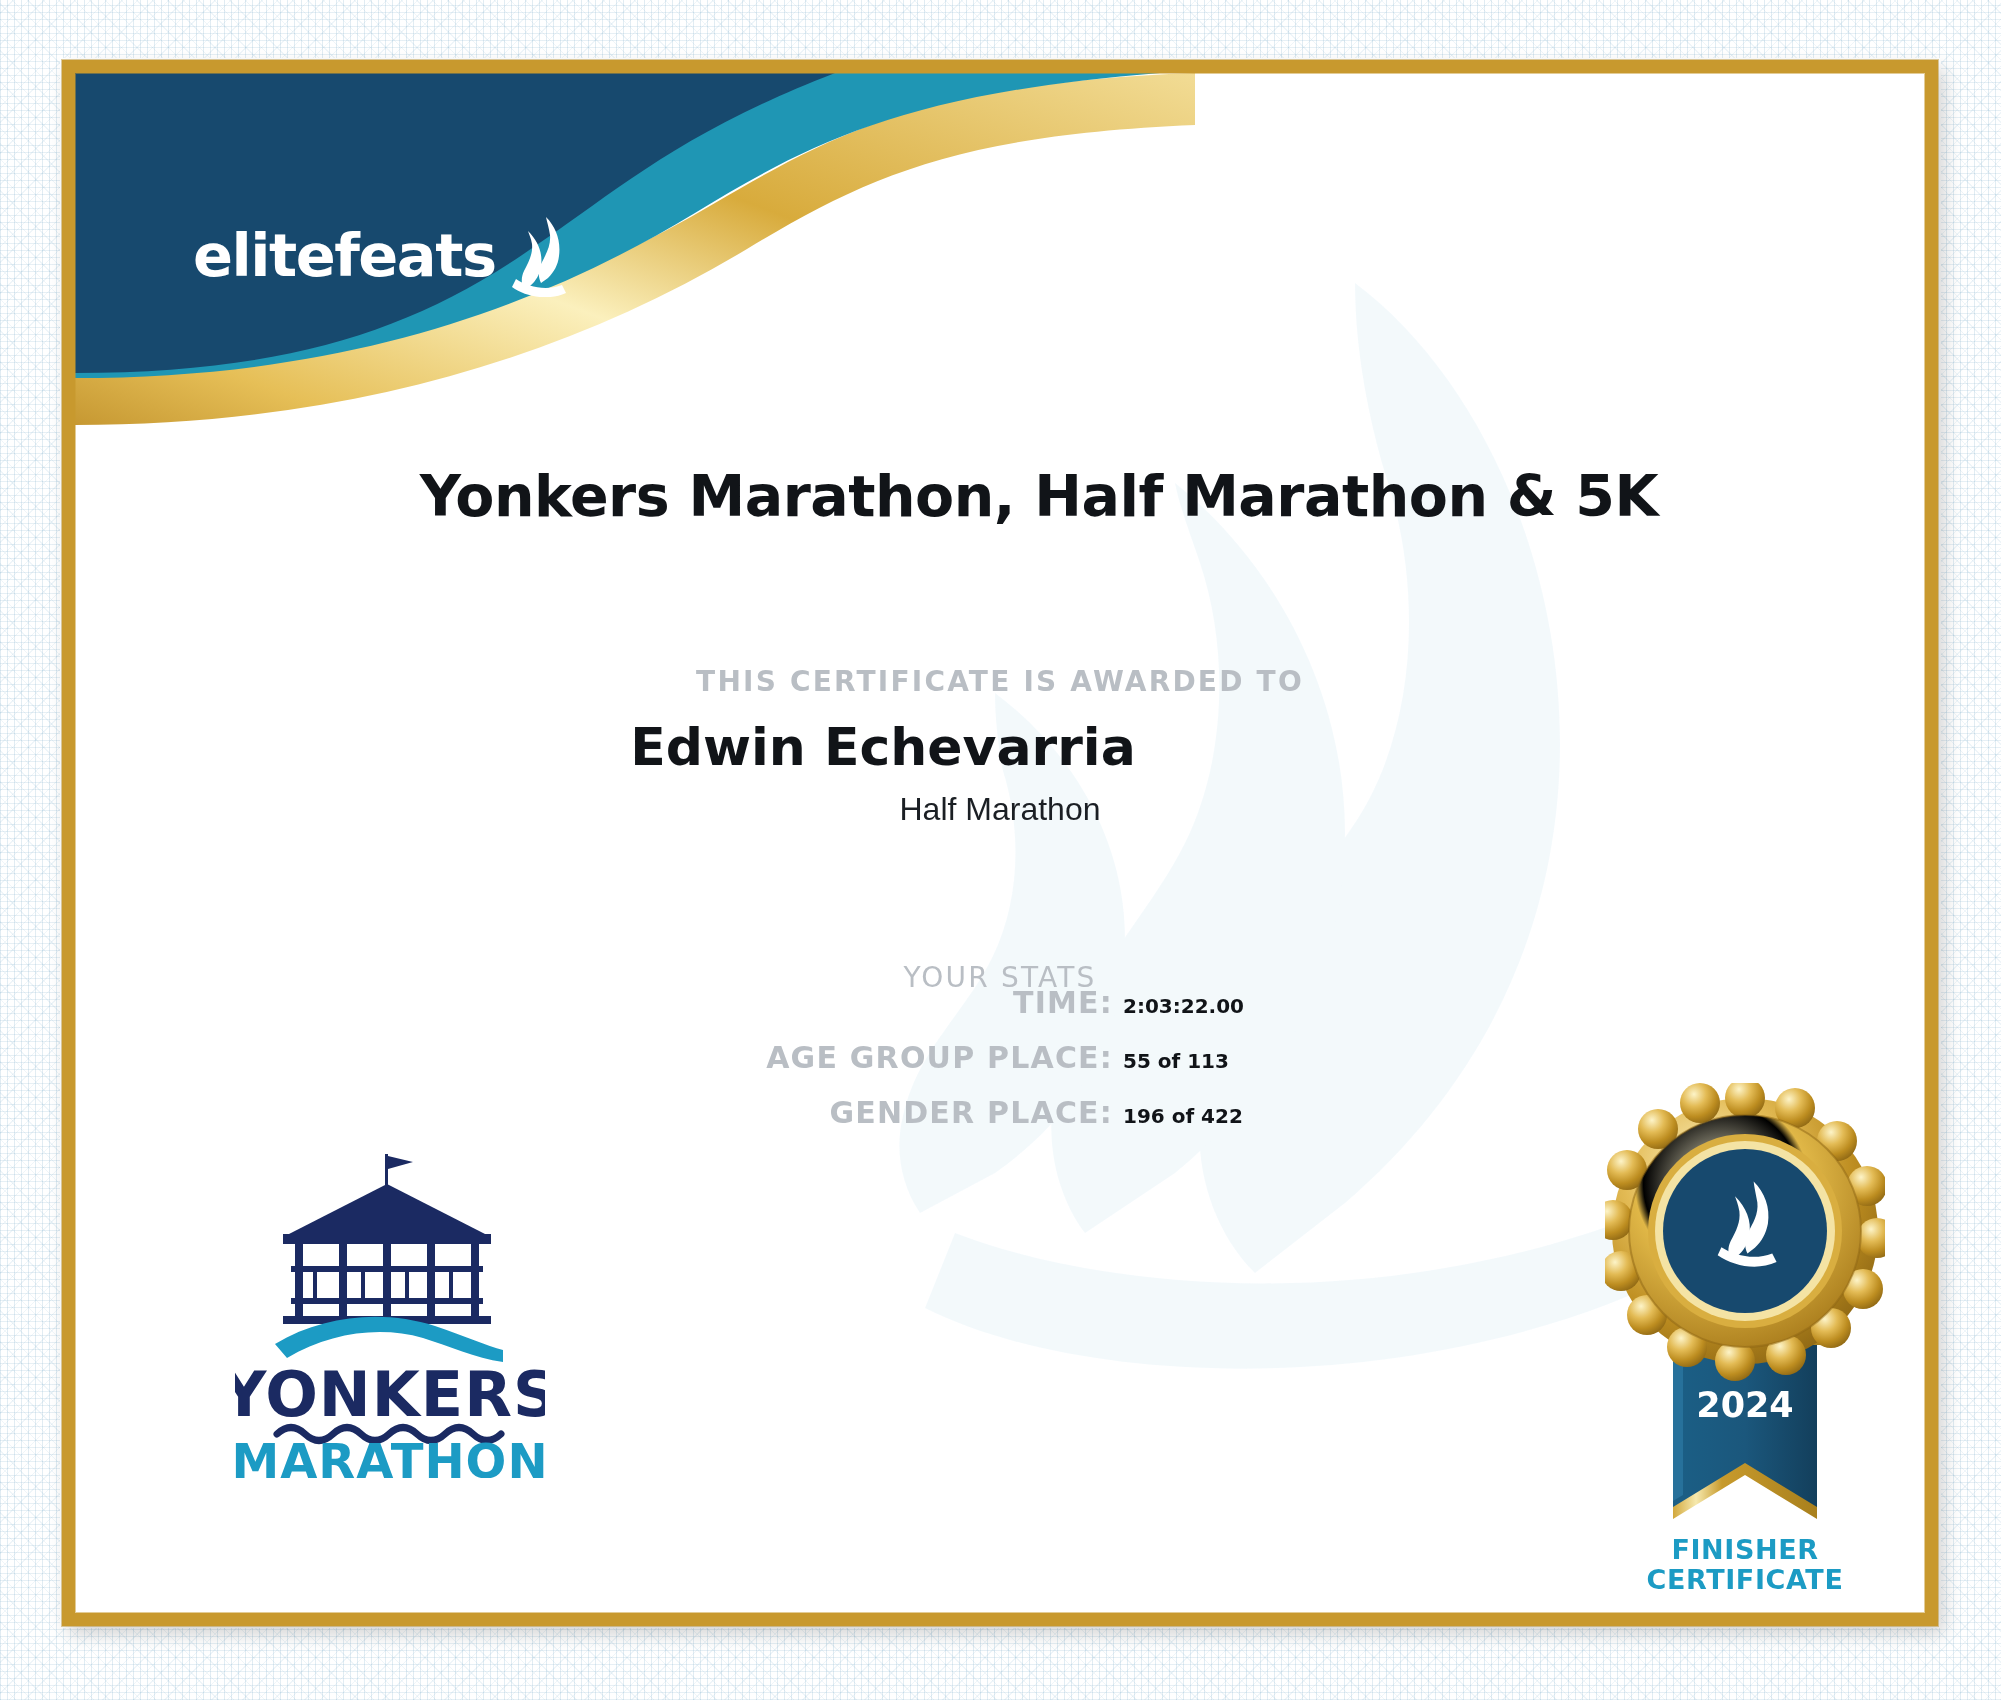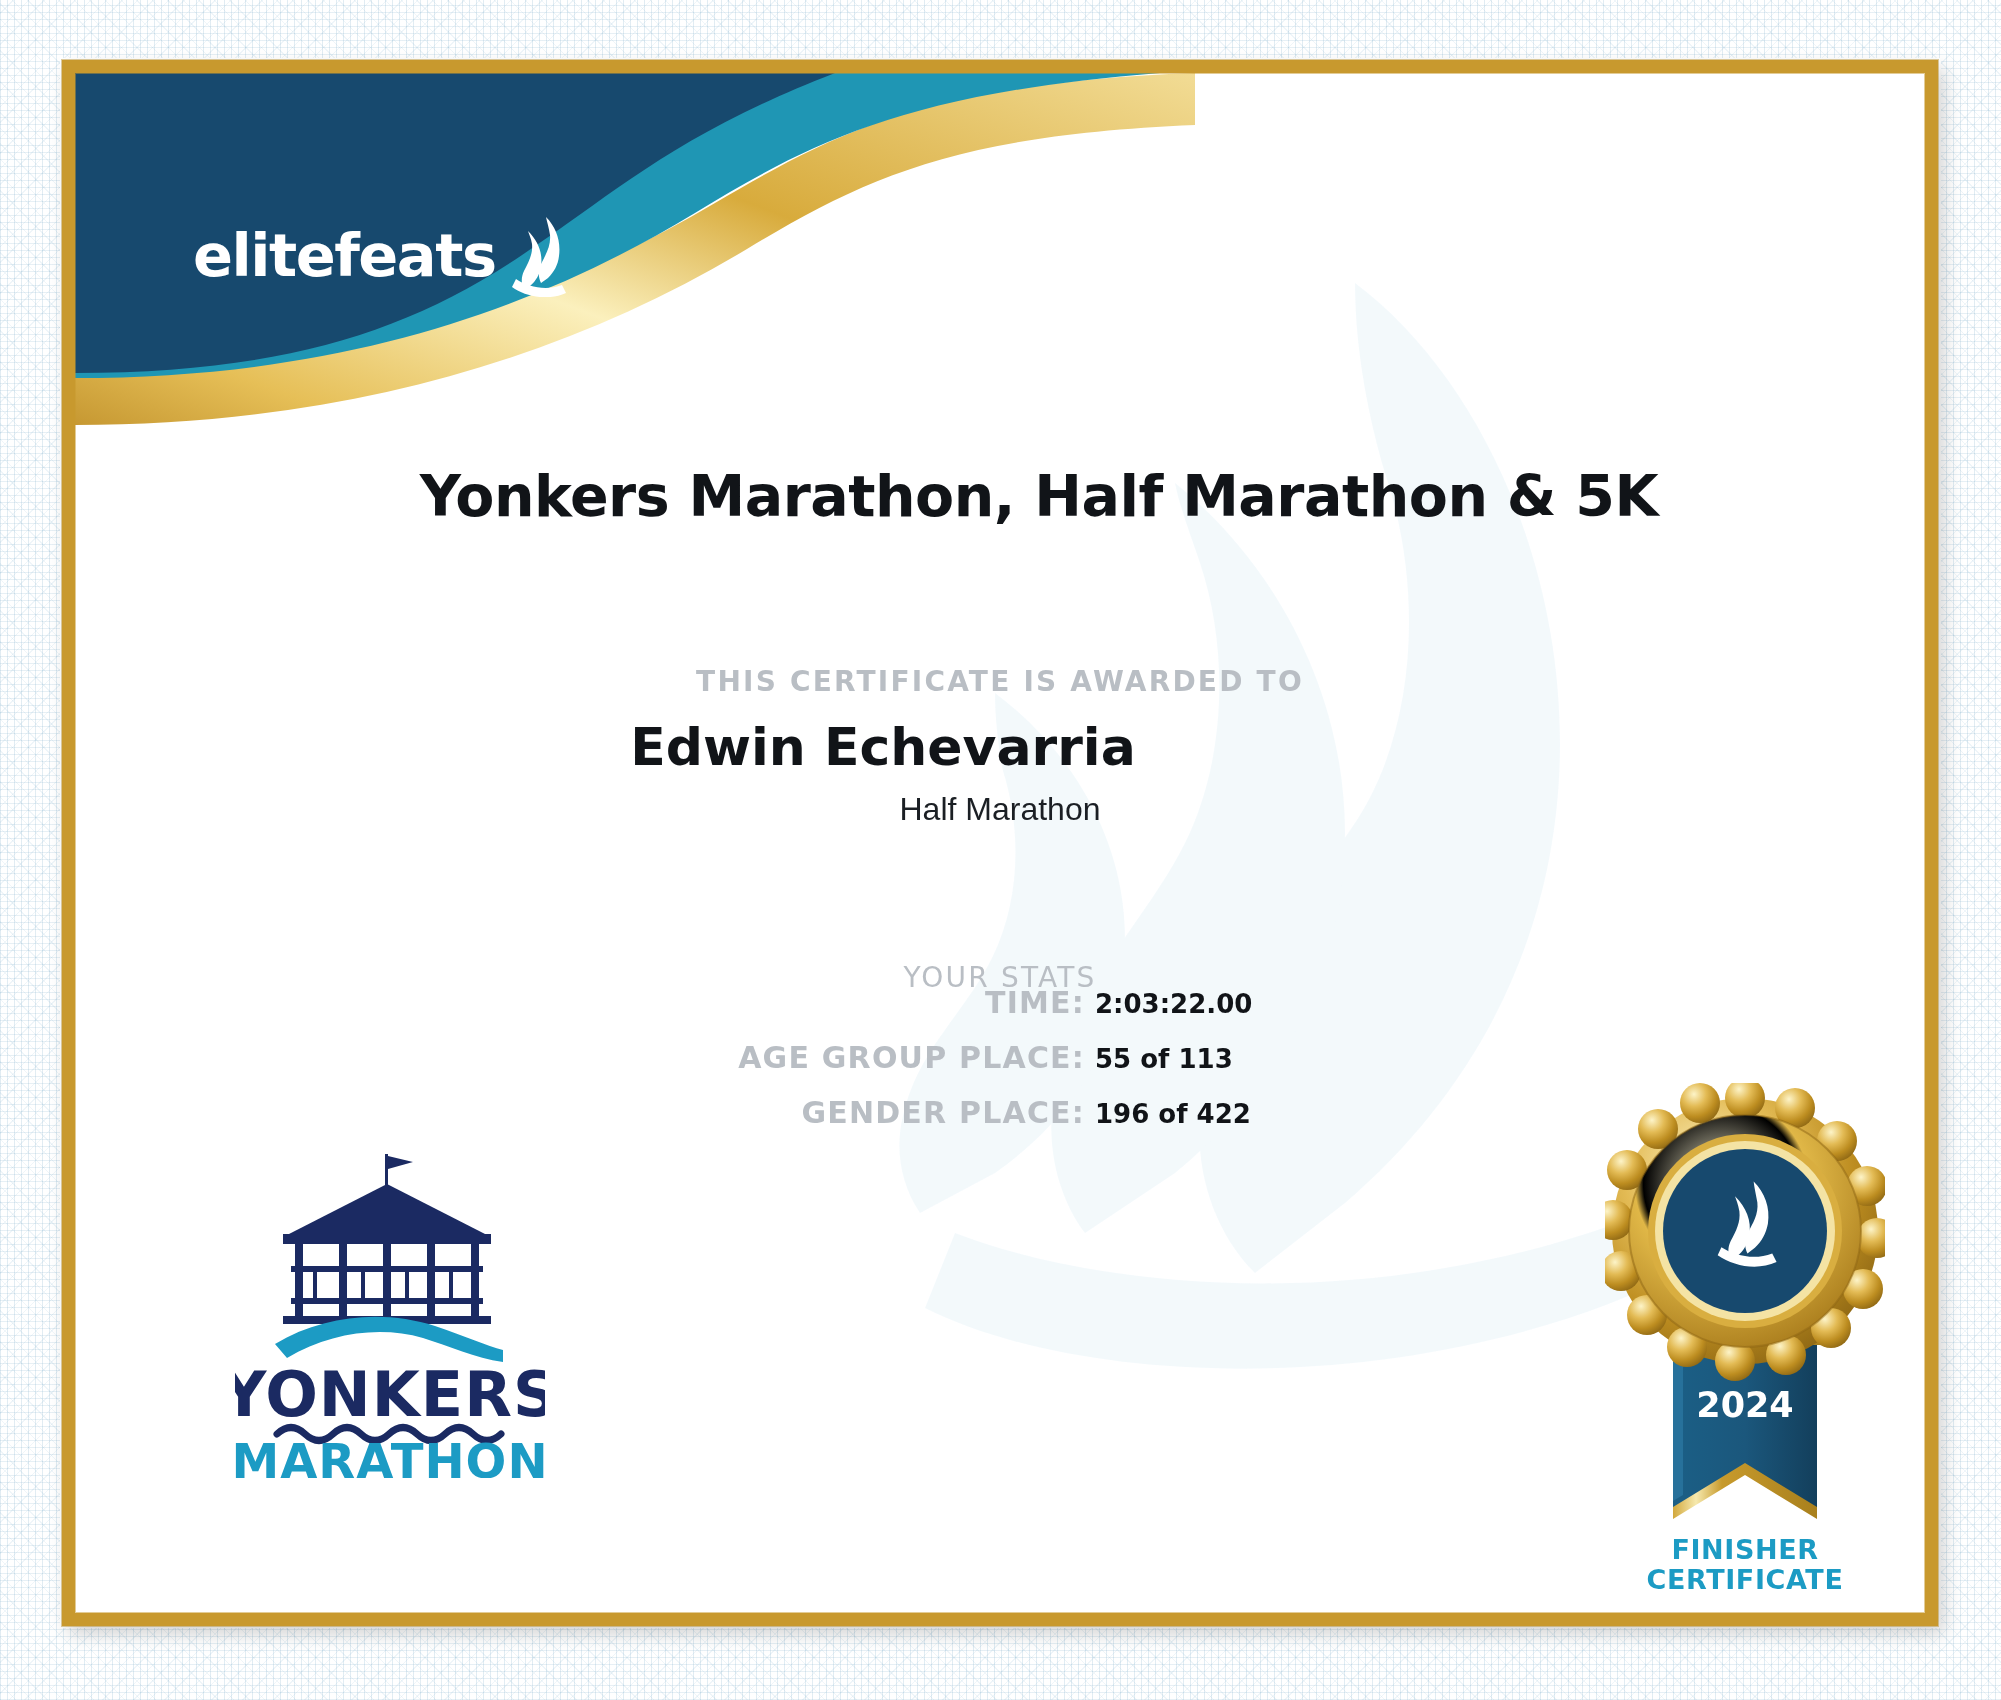--- a/index.html
+++ b/index.html
@@ -169,40 +169,41 @@
     font-size: 28px;
     font-weight: 400;
     margin-top: 48px;
   }
 
   .stats-table {
     position: absolute;
     left: 0;
     top: 912px;
     width: 1240px;
+    padding-left: 28px;
   }
   .stat-row {
     display: flex;
     align-items: baseline;
     justify-content: flex-end;
     margin-bottom: 20px;
   }
   .stat-key {
     color: #b9bec4;
     font-family: "DejaVu Sans", sans-serif;
     font-size: 30px;
     font-weight: 600;
     letter-spacing: 1.2px;
     text-align: right;
     padding-right: 10px;
   }
   .stat-val {
     color: #111418;
     font-family: "DejaVu Sans", sans-serif;
-    font-size: 26px;
+    font-size: 20px;
     font-weight: bold;
     width: 220px;
     text-align: left;
   }
 
   
   .yonkers-logo {
     position: absolute;
     left: 160px;
     top: 1075px;

